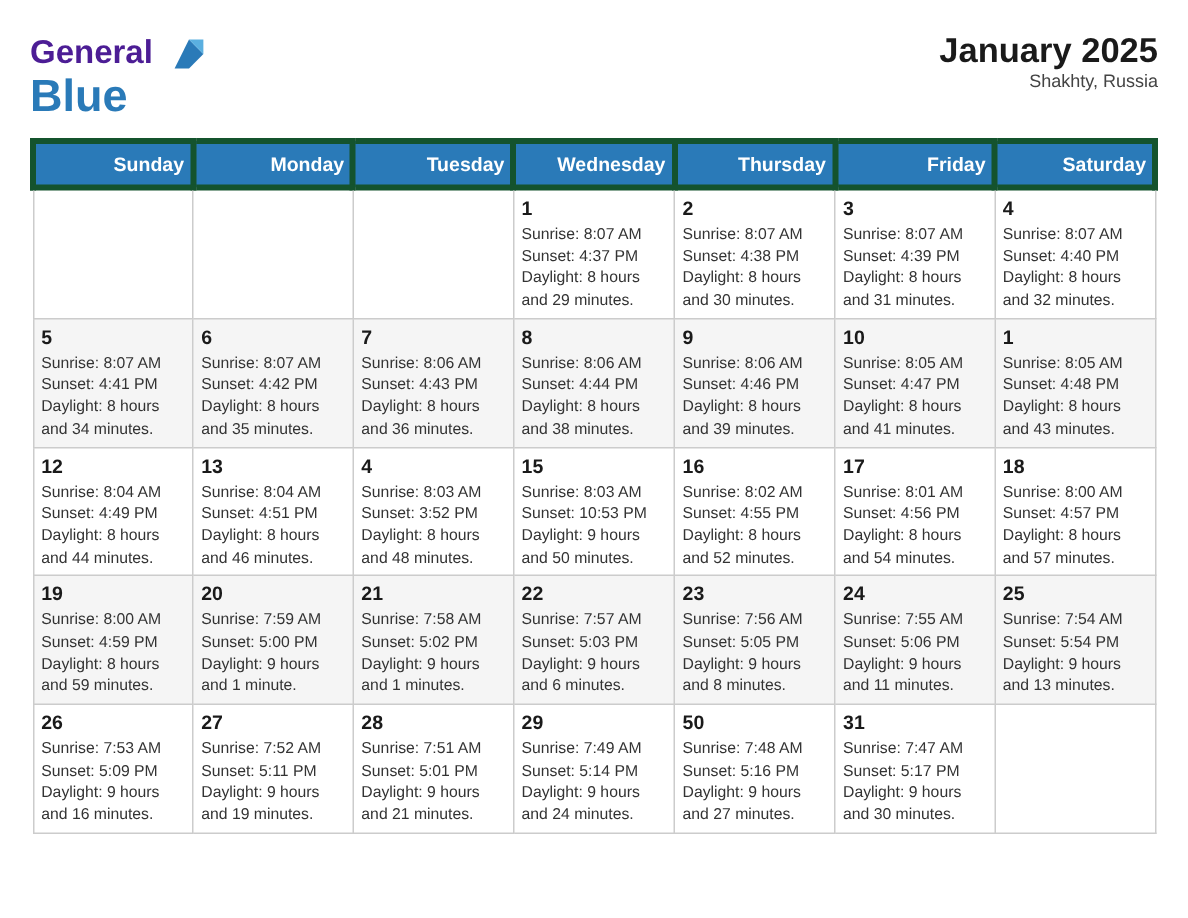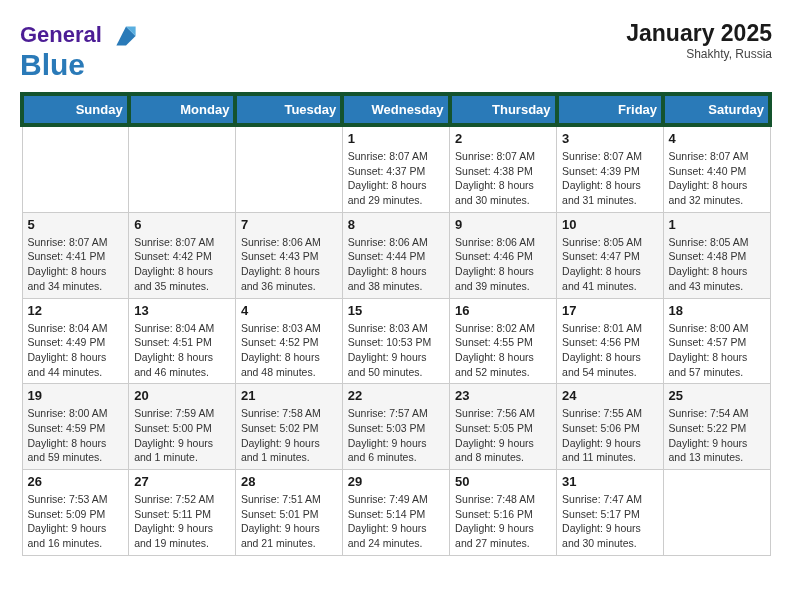--- a/index.html
+++ b/index.html
@@ -178,21 +178,21 @@
         <td>
           <div class="day-number">12</div>
           <div class="day-info"><span>Sunrise: 8:04 AM</span><br><span>Sunset: 4:49 PM</span><br><span>Daylight: 8 hours and 44 minutes.</span></div>
         </td>
         <td>
           <div class="day-number">13</div>
           <div class="day-info"><span>Sunrise: 8:04 AM</span><br><span>Sunset: 4:51 PM</span><br><span>Daylight: 8 hours and 46 minutes.</span></div>
         </td>
         <td>
           <div class="day-number">4</div>
-          <div class="day-info"><span>Sunrise: 8:03 AM</span><br><span>Sunset: 4:52 PM</span><br><span>Daylight: 8 hours and 48 minutes.</span></div>
+          <div class="day-info"><span>Sunrise: 8:03 AM</span><br><span>Sunset: 3:52 PM</span><br><span>Daylight: 8 hours and 48 minutes.</span></div>
         </td>
         <td>
           <div class="day-number">15</div>
           <div class="day-info"><span>Sunrise: 8:03 AM</span><br><span>Sunset: 10:53 PM</span><br><span>Daylight: 9 hours and 50 minutes.</span></div>
         </td>
         <td>
           <div class="day-number">16</div>
           <div class="day-info"><span>Sunrise: 8:02 AM</span><br><span>Sunset: 4:55 PM</span><br><span>Daylight: 8 hours and 52 minutes.</span></div>
         </td>
         <td>
@@ -224,21 +224,21 @@
         <td>
           <div class="day-number">23</div>
           <div class="day-info"><span>Sunrise: 7:56 AM</span><br><span>Sunset: 5:05 PM</span><br><span>Daylight: 9 hours and 8 minutes.</span></div>
         </td>
         <td>
           <div class="day-number">24</div>
           <div class="day-info"><span>Sunrise: 7:55 AM</span><br><span>Sunset: 5:06 PM</span><br><span>Daylight: 9 hours and 11 minutes.</span></div>
         </td>
         <td>
           <div class="day-number">25</div>
-          <div class="day-info"><span>Sunrise: 7:54 AM</span><br><span>Sunset: 5:22 PM</span><br><span>Daylight: 9 hours and 13 minutes.</span></div>
+          <div class="day-info"><span>Sunrise: 7:54 AM</span><br><span>Sunset: 5:54 PM</span><br><span>Daylight: 9 hours and 13 minutes.</span></div>
         </td>
       </tr>
       <tr>
         <td>
           <div class="day-number">26</div>
           <div class="day-info"><span>Sunrise: 7:53 AM</span><br><span>Sunset: 5:09 PM</span><br><span>Daylight: 9 hours and 16 minutes.</span></div>
         </td>
         <td>
           <div class="day-number">27</div>
           <div class="day-info"><span>Sunrise: 7:52 AM</span><br><span>Sunset: 5:11 PM</span><br><span>Daylight: 9 hours and 19 minutes.</span></div>

